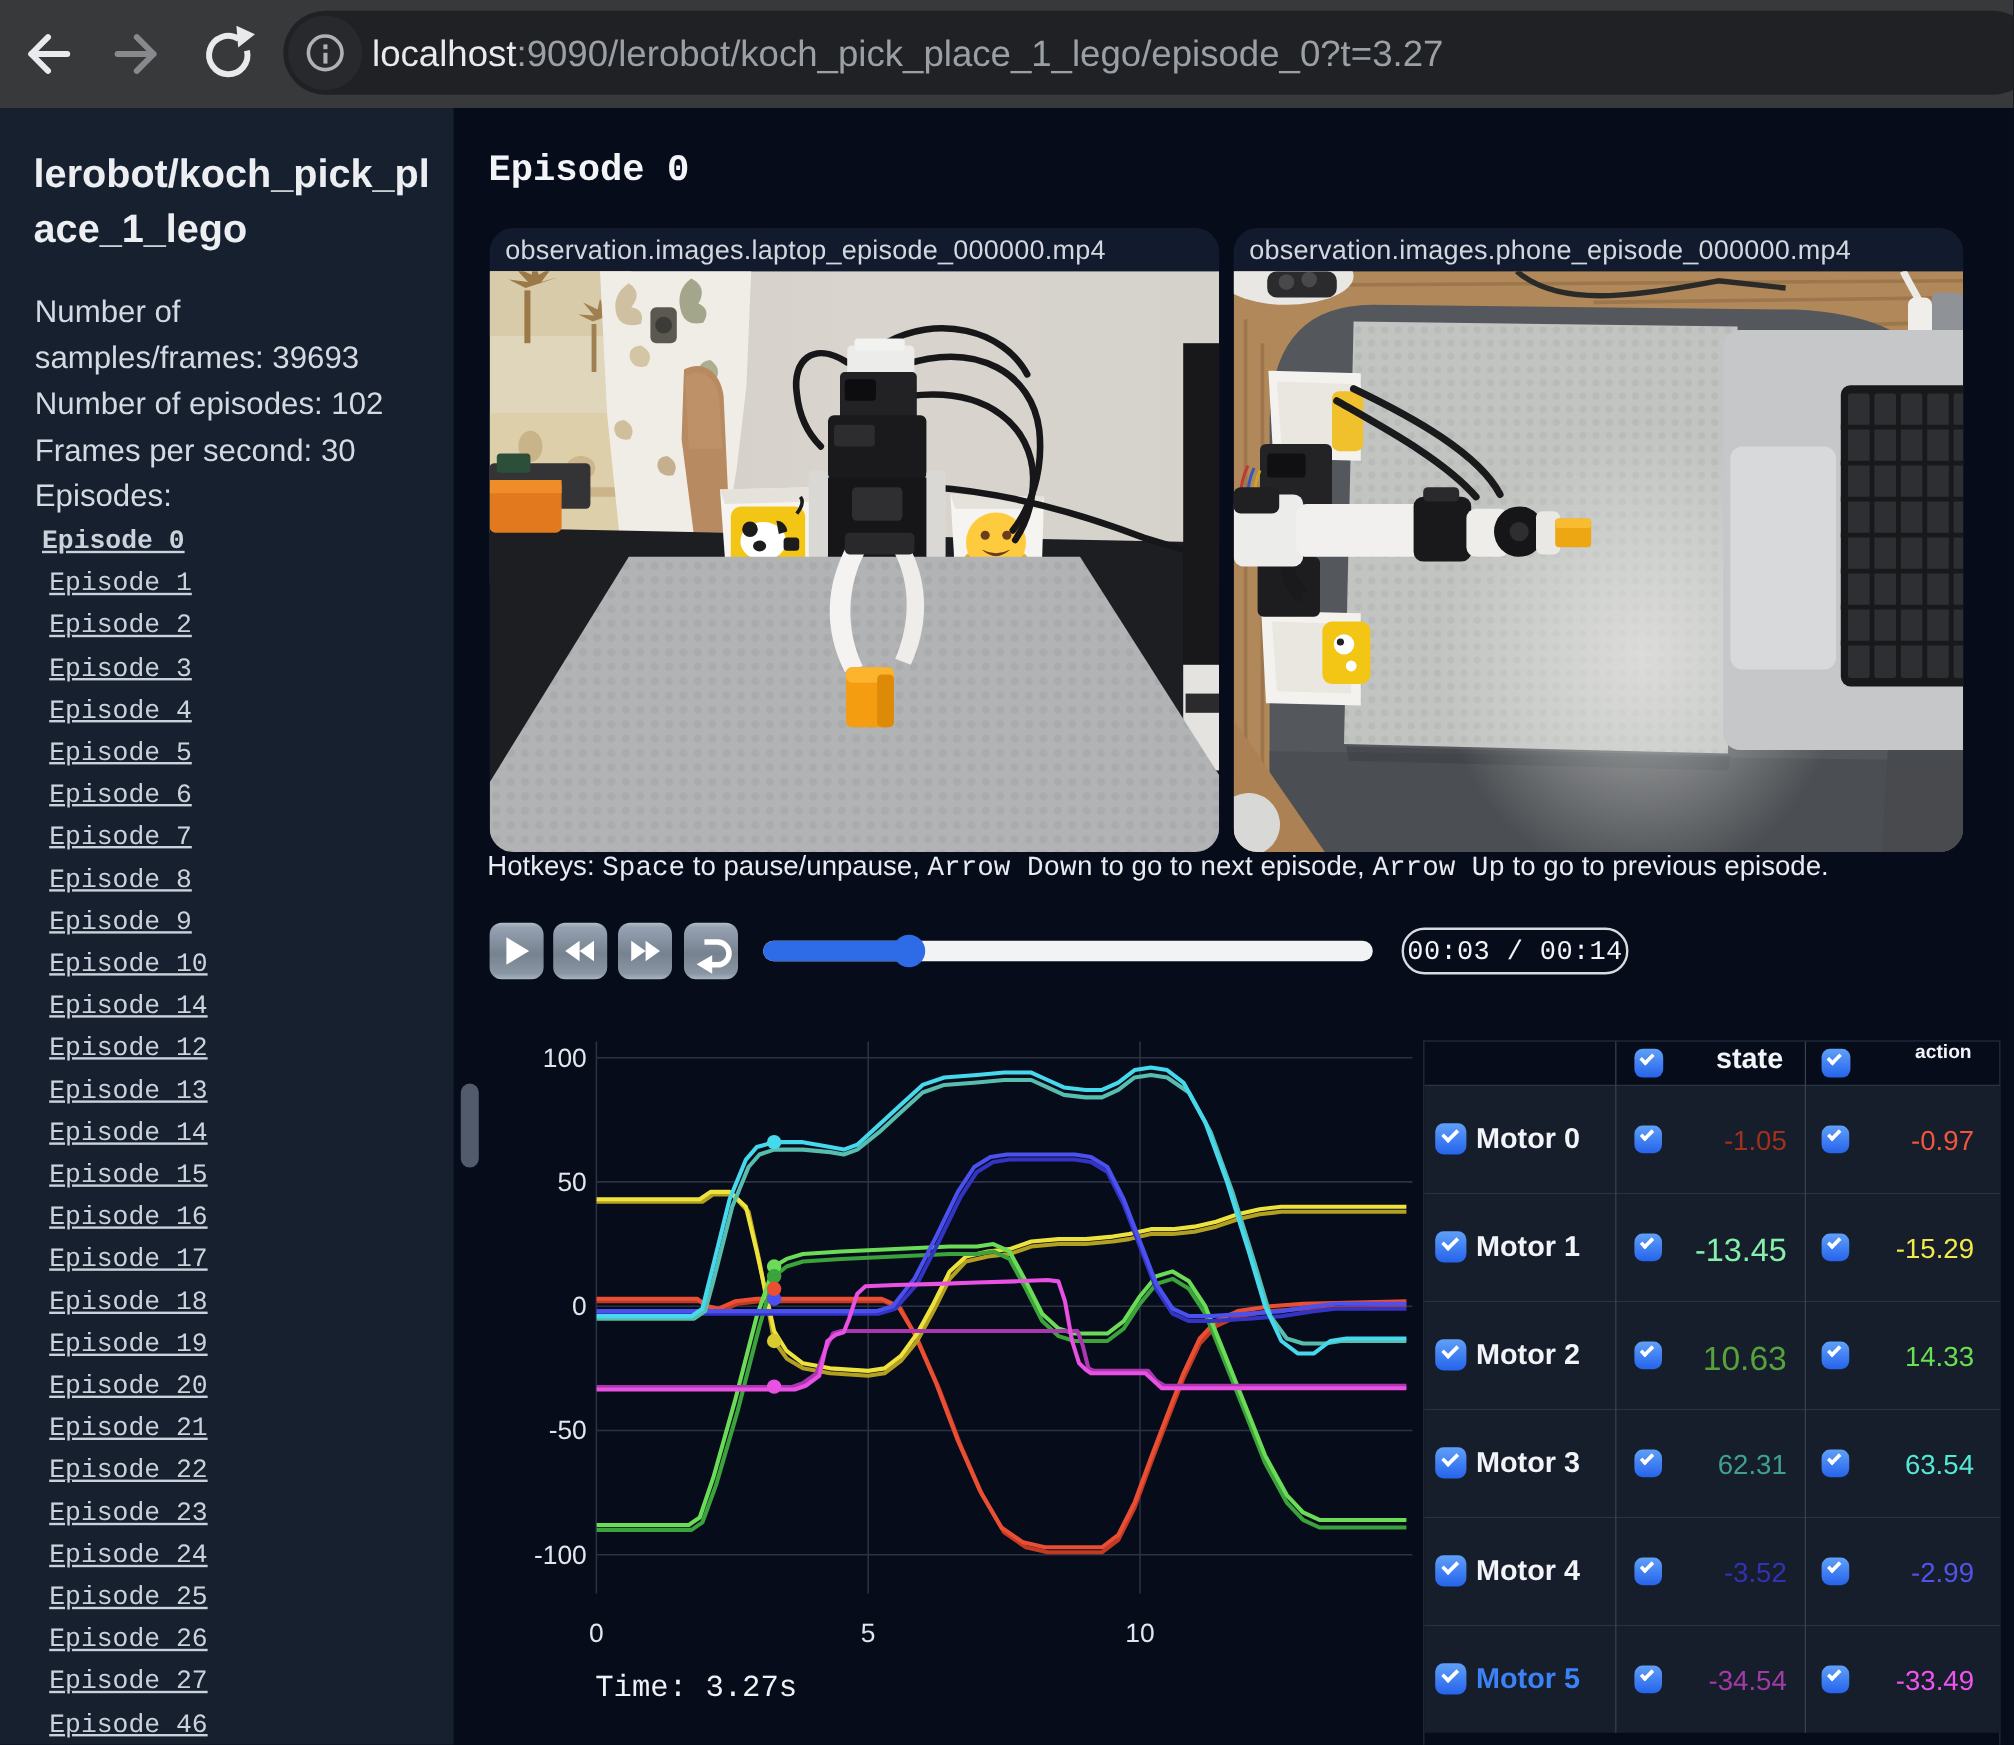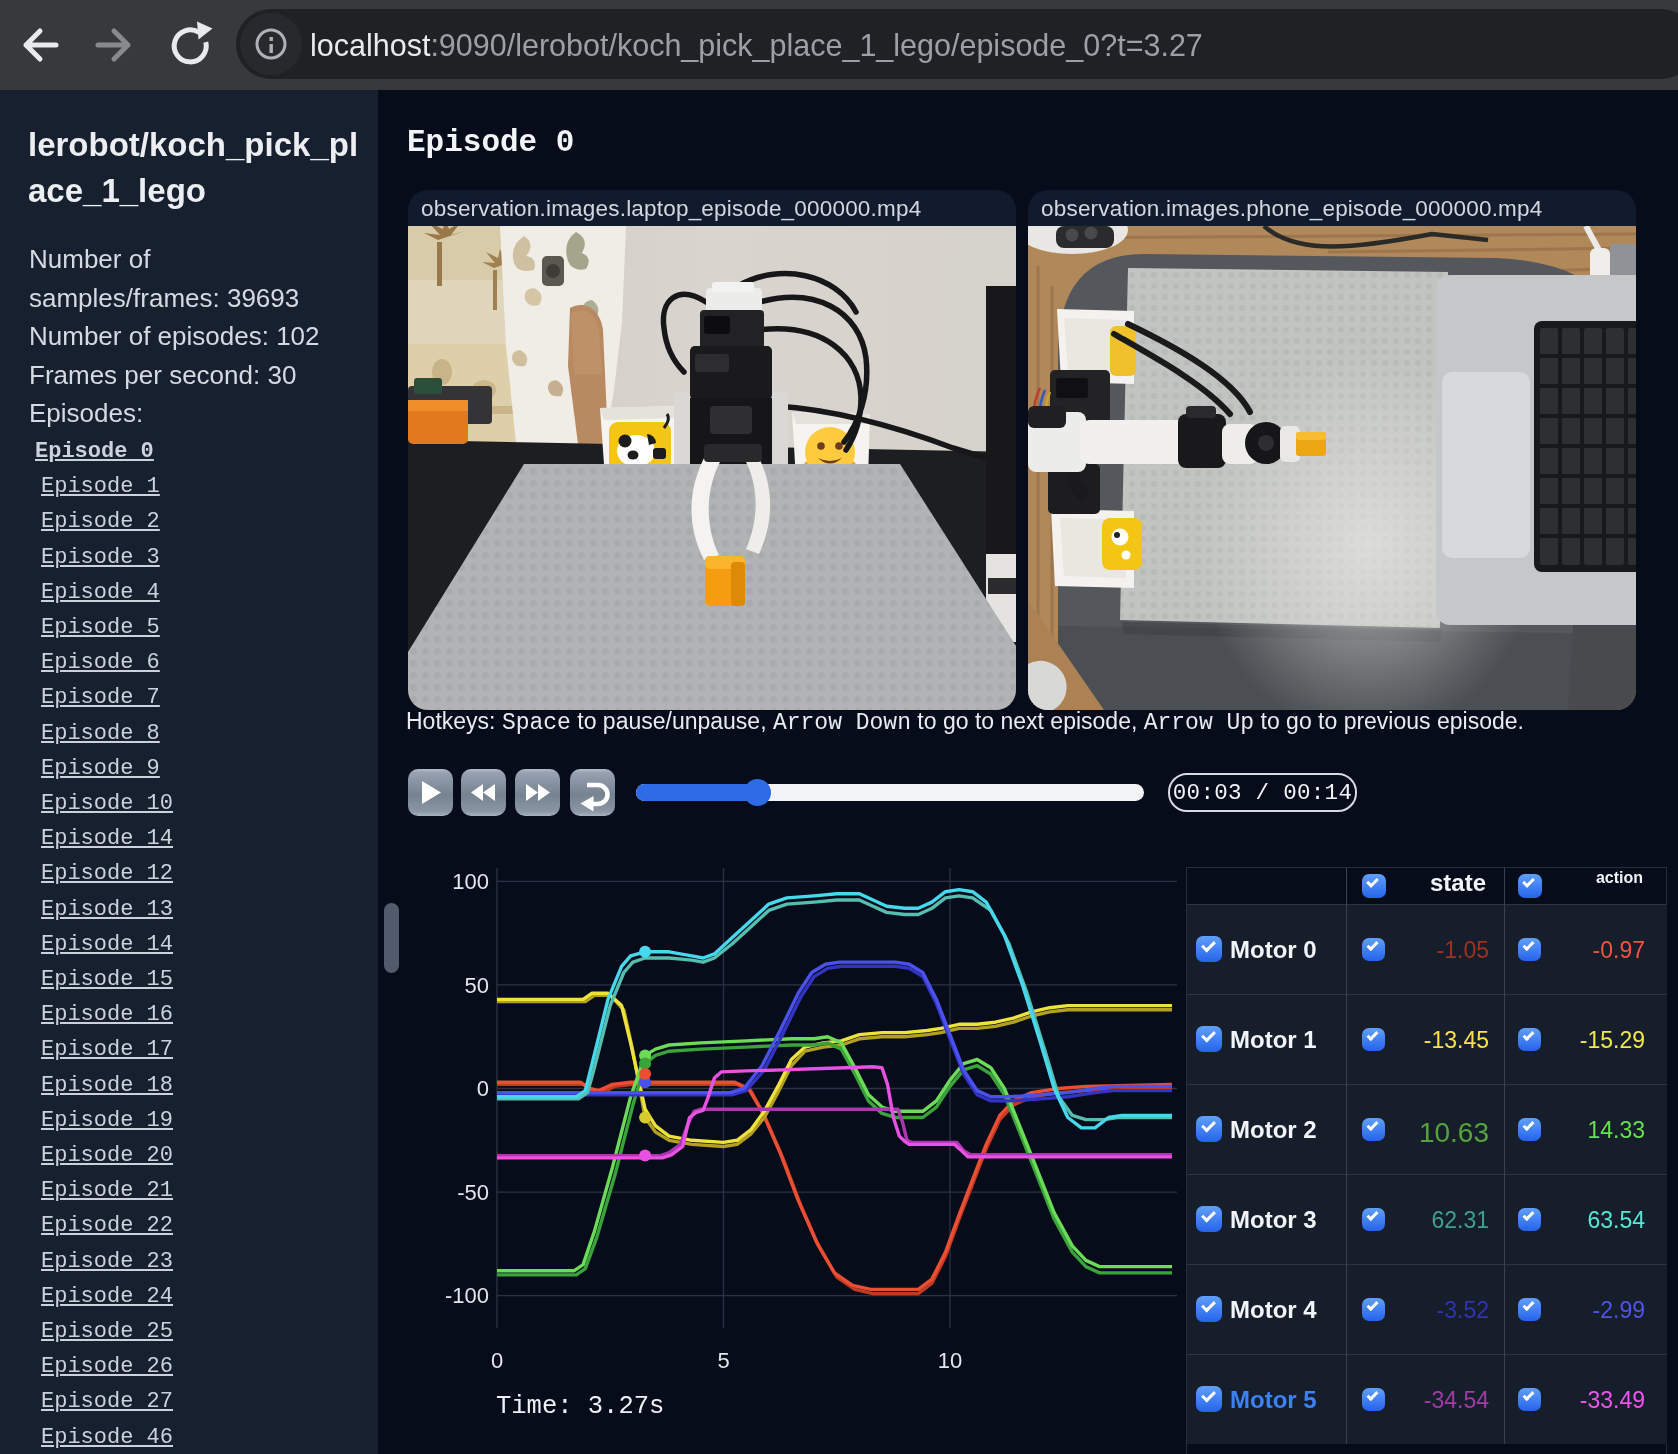--- a/index.html
+++ b/index.html
@@ -393,21 +393,21 @@
         <div style="position:absolute;right:22px;top:32px;font-size:23px;color:#f2543c">-0.97</div>
       </div>
       <div class="row" style="top:126px">
         <div class="cbx" style="left:9px;top:31px;width:26px;height:26px">
           <i></i>
         </div>
         <div style="position:absolute;left:43px;top:31px;font-size:24px;font-weight:bold;color:#f2f4f8">Motor 1</div>
         <div class="cbx" style="left:175px;top:33px;width:23px;height:23px">
           <i style="left:4.5px;top:4px;width:11px;height:6px"></i>
         </div>
-        <div style="position:absolute;right:178px;top:32px;font-size:23px;color:#fde047">-13.45</div>
+        <div style="position:absolute;right:178px;top:32px;font-size:27px;color:#86efac">-13.45</div>
         <div class="cbx" style="left:331px;top:33px;width:23px;height:23px">
           <i style="left:4.5px;top:4px;width:11px;height:6px"></i>
         </div>
         <div style="position:absolute;right:22px;top:32px;font-size:23px;color:#f2e84a">-15.29</div>
       </div>
       <div class="row" style="top:216px">
         <div class="cbx" style="left:9px;top:31px;width:26px;height:26px">
           <i></i>
         </div>
         <div style="position:absolute;left:43px;top:31px;font-size:24px;font-weight:bold;color:#f2f4f8">Motor 2</div>

